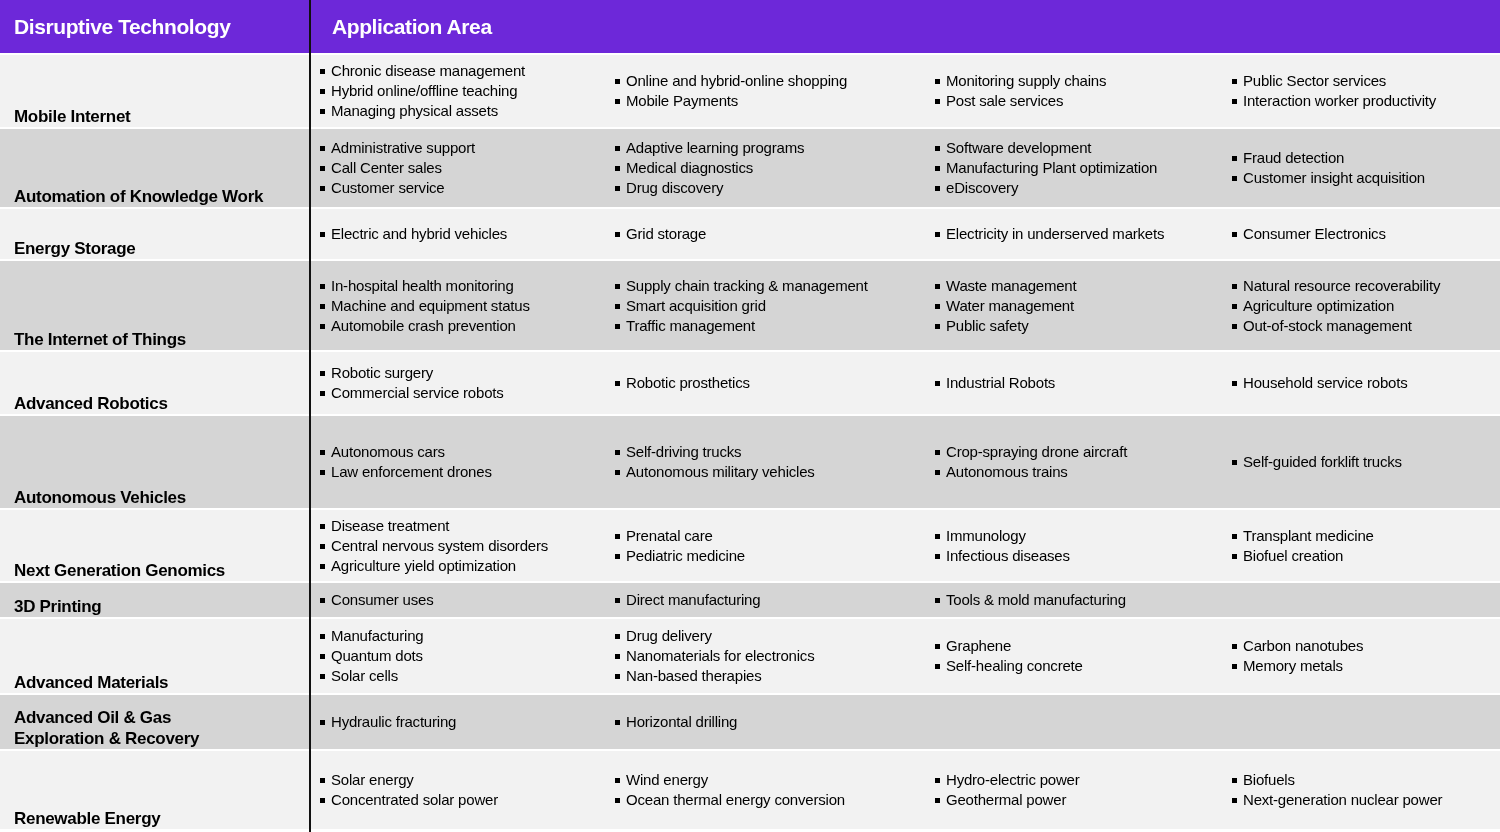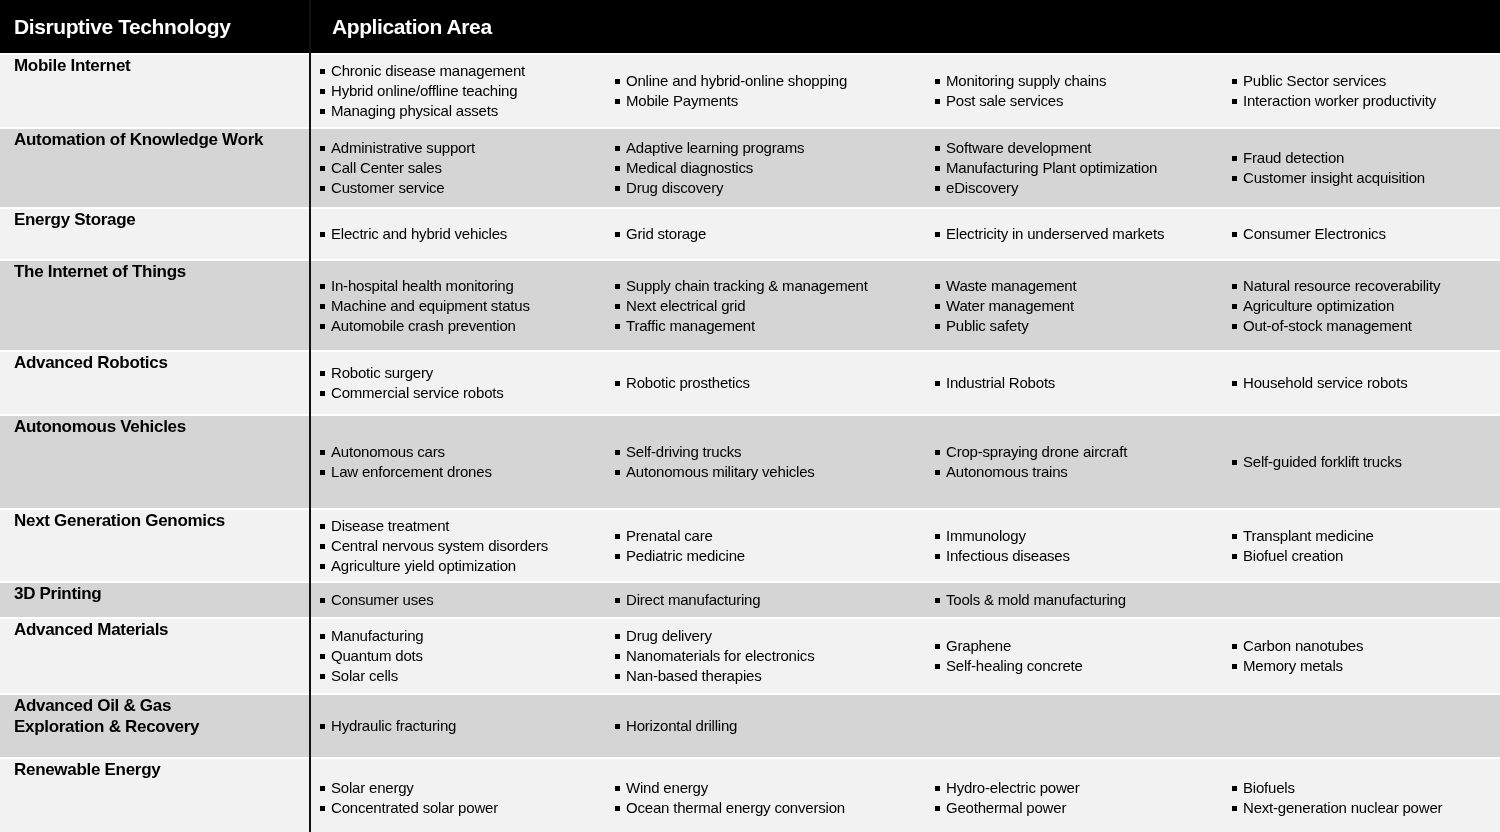--- a/index.html
+++ b/index.html
@@ -13,21 +13,21 @@
     width: 1500px;
     height: 832px;
     background: #ffffff;
     overflow: hidden;
   }
   
   .header-row {
     display: grid;
     grid-template-columns: 310px 1fr;
     height: 53px;
-    background: #000000;
+    background: #6d28d9;
   }
   .header-cell {
     display: flex;
     align-items: center;
     color: #ffffff;
     font-weight: bold;
     font-size: 21px;
     letter-spacing: -0.4px;
     white-space: nowrap;
   }
@@ -36,21 +36,21 @@
   
   .row {
     display: grid;
     grid-template-columns: 310px 295px 320px 297px 278px;
     margin-top: 2px;
   }
   .row.light { background: #f2f2f2; }
   .row.dark  { background: #d5d5d5; }
   .tech-cell {
     display: flex;
-    align-items: flex-start;
+    align-items: flex-end;
     padding-left: 14px;
     padding-right: 4px;
     font-weight: bold;
     font-size: 17px;
     line-height: 21px;
     color: #000000;
     letter-spacing: -0.3px;
   }
   .tech-cell span { white-space: pre-line; }
   .app-cell {
@@ -250,21 +250,21 @@
             <span>Automobile crash prevention</span>
           </div>
         </div>
         <div class="app-cell">
           <div class="item">
             <span class="bullet"></span>
             <span>Supply chain tracking &amp; management</span>
           </div>
           <div class="item">
             <span class="bullet"></span>
-            <span>Next electrical grid</span>
+            <span>Smart acquisition grid</span>
           </div>
           <div class="item">
             <span class="bullet"></span>
             <span>Traffic management</span>
           </div>
         </div>
         <div class="app-cell">
           <div class="item">
             <span class="bullet"></span>
             <span>Waste management</span>
@@ -486,21 +486,21 @@
           <div class="item">
             <span class="bullet"></span>
             <span>Carbon nanotubes</span>
           </div>
           <div class="item">
             <span class="bullet"></span>
             <span>Memory metals</span>
           </div>
         </div>
       </div>
-      <div class="row dark" style="height: 62px;">
+      <div class="row dark" style="height: 54px;">
         <div class="tech-cell">
           <span>Advanced Oil &amp; Gas
 Exploration &amp; Recovery</span>
         </div>
         <div class="app-cell">
           <div class="item">
             <span class="bullet"></span>
             <span>Hydraulic fracturing</span>
           </div>
         </div>

